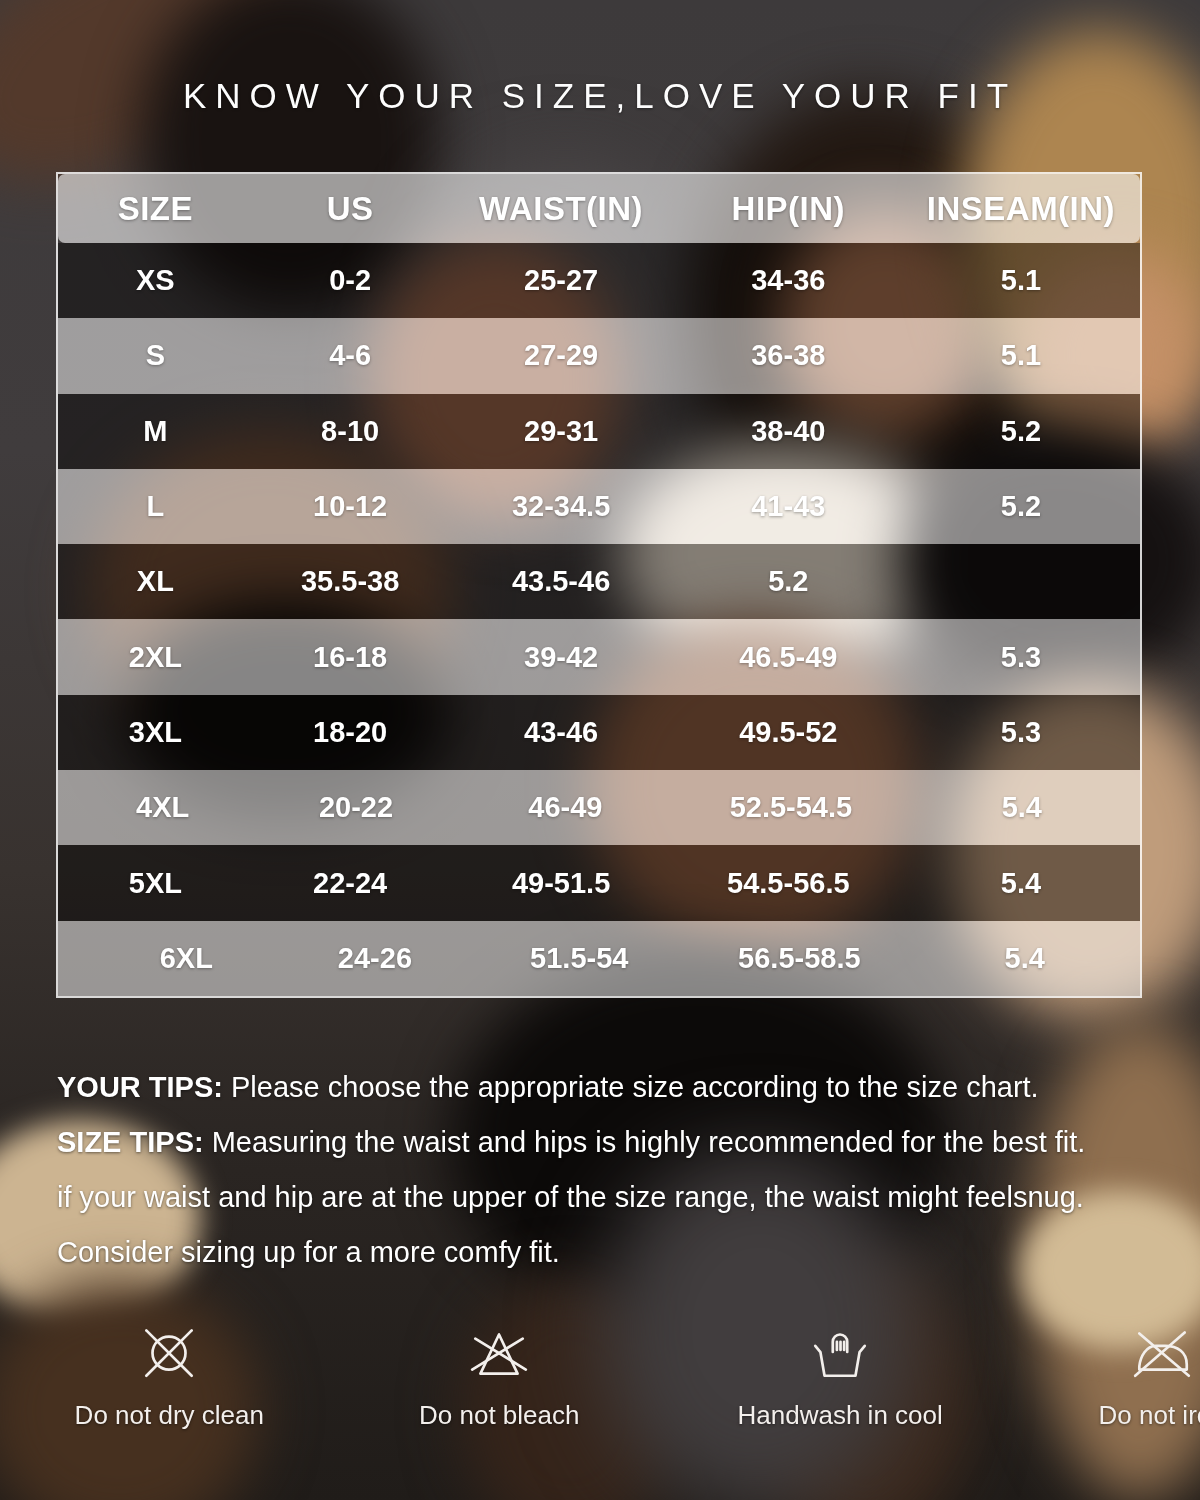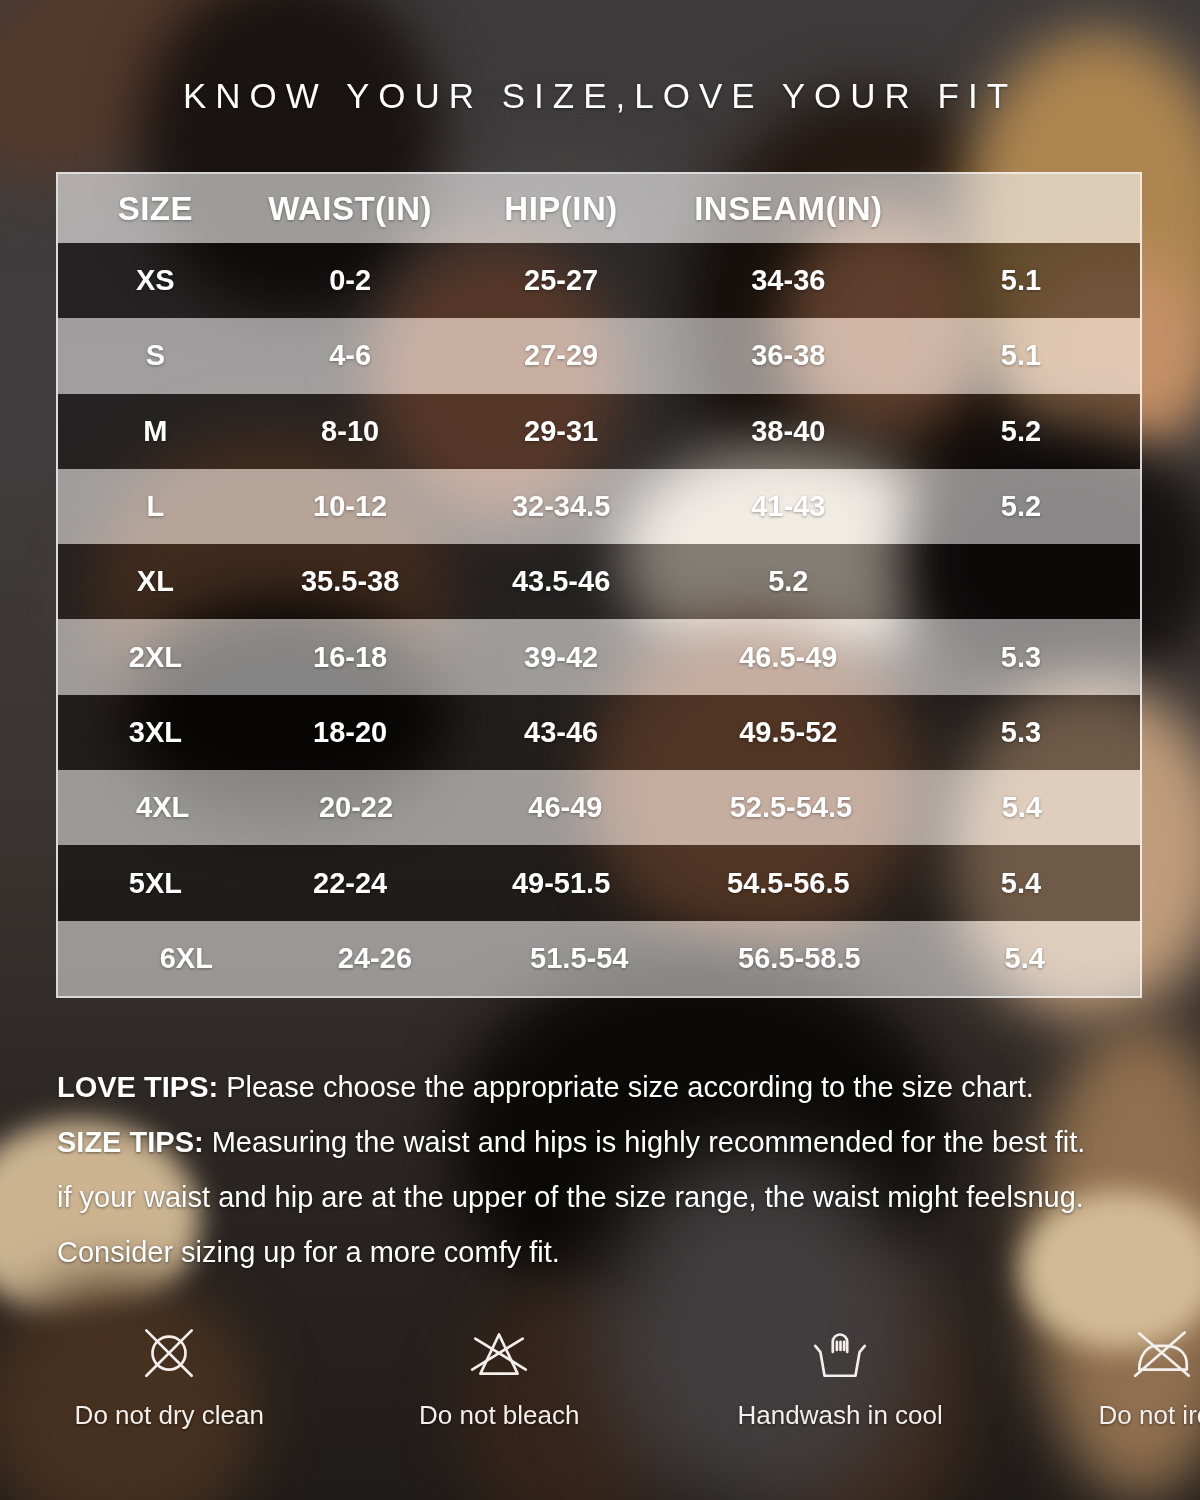--- a/index.html
+++ b/index.html
@@ -29,21 +29,21 @@
     box-sizing:border-box;
     display:flex;flex-direction:column;
     color:#fff;
   }
   .trow{
     display:grid;
     grid-template-columns:18% 18% 21% 21% 22%;
     align-items:center;text-align:center;
     flex:1;
   }
-  .trow.header{flex:0 0 69px;background:rgba(255,255,255,.58);}
+  .trow.header{flex:0 0 69px;background:rgba(255,255,255,.58);border-radius:7px;}
   .trow.dark{background:rgba(0,0,0,.42);}
   .trow.light{background:rgba(255,255,255,.50);}
   .trow .cell{
     font-weight:700;font-size:29px;
     text-shadow:0 1px 3px rgba(0,0,0,.35);
     white-space:nowrap;
   }
   .trow.header .cell{font-size:33px;letter-spacing:.5px;}
   
   .tips{
@@ -92,20 +92,21 @@
     <div class="blob b-crisp" style="left:-40px;top:1120px;width:240px;height:200px;background:#ccb491;"></div>
     <div class="blob" style="left:-20px;top:1280px;width:280px;height:260px;background:#46301f;"></div>
     <div class="blob b-soft" style="left:600px;top:1150px;width:320px;height:360px;background:#413d3e;"></div>
   </div>
 
   <div class="title">KNOW YOUR SIZE,LOVE YOUR FIT</div>
 
   <div class="size-table">
     <div class="trow header">
       <div class="cell">SIZE</div>
+      <div class="cell">US</div>
       <div class="cell">WAIST(IN)</div>
       <div class="cell">HIP(IN)</div>
       <div class="cell">INSEAM(IN)</div>
     </div>
     <div style="display:flex;flex-direction:column;flex:1;">
         <div class="trow dark" style="flex: 1 1 0%;">
       <div class="cell">XS</div>
       <div class="cell">0-2</div>
       <div class="cell">25-27</div>
       <div class="cell">34-36</div>
@@ -170,21 +171,21 @@
       <div class="cell">6XL</div>
       <div class="cell">24-26</div>
       <div class="cell">51.5-54</div>
       <div class="cell">56.5-58.5</div>
       <div class="cell">5.4</div>
     </div>
       </div>
   </div>
 
   <div class="tips">
-    <div><b>LOVE TIPS:</b><span> Please choose the appropriate size according to the size chart.</span></div>
+    <div><b>YOUR TIPS:</b><span> Please choose the appropriate size according to the size chart.</span></div>
     <div><b>SIZE TIPS:</b><span> Measuring the waist and hips is highly recommended for the best fit.</span></div>
     <div>if your waist and hip are at the upper of the size range, the waist might feelsnug.</div>
     <div>Consider sizing up for a more comfy fit.</div>
   </div>
 
   <div class="care">
     <div class="care-item">
       <span>
         <svg viewBox="0 0 64 64">
             <circle cx="32" cy="34" r="16"></circle>

